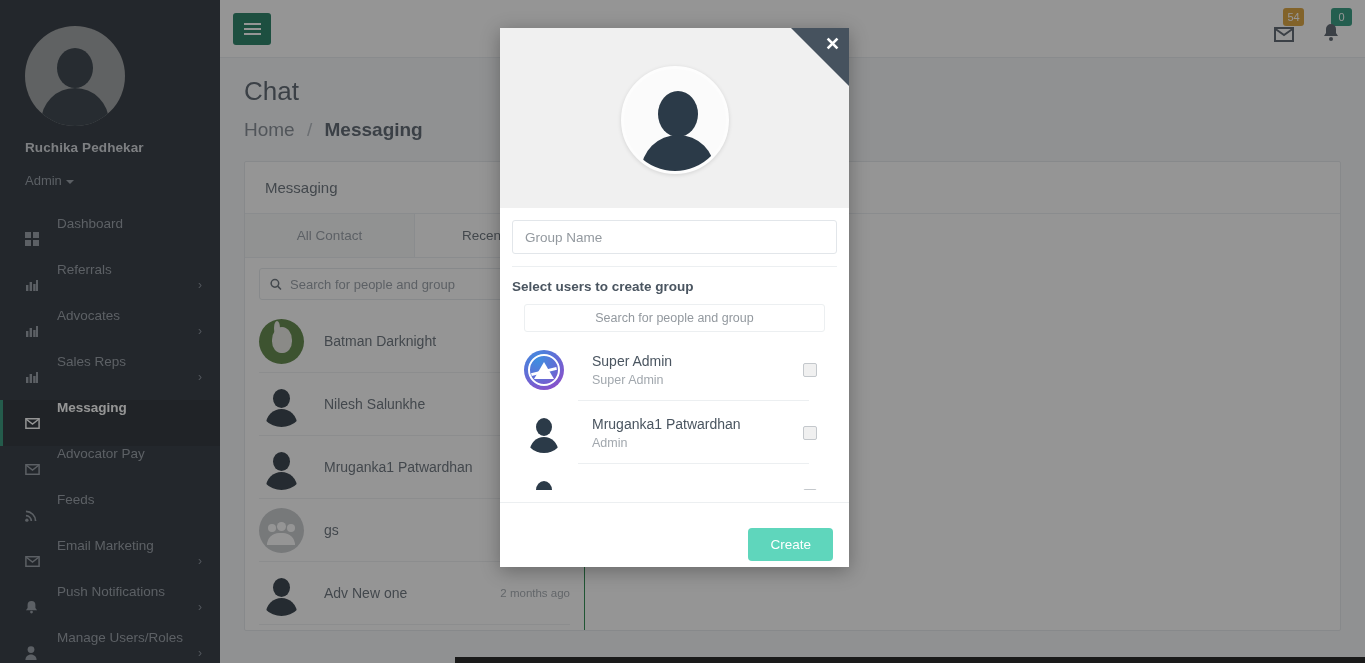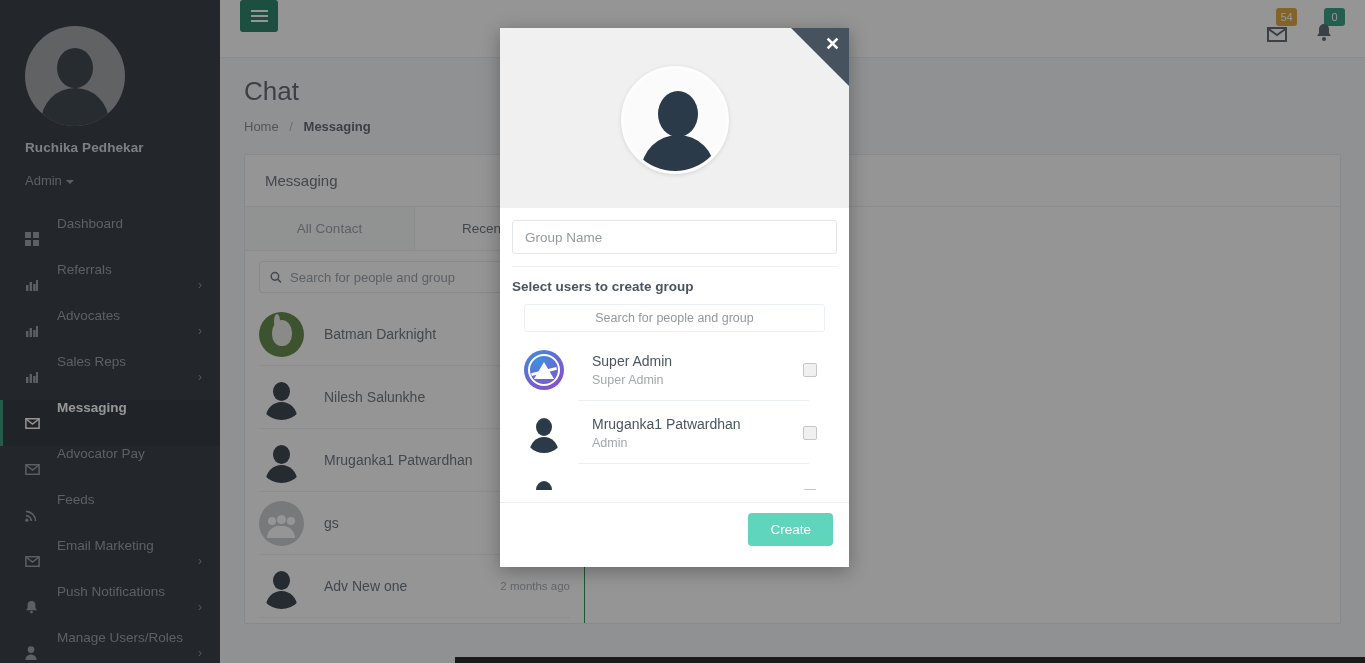--- a/index.html
+++ b/index.html
@@ -71,21 +71,21 @@
 
   
   #main {
     position: absolute; left: 220px; top: 0;
     width: 1145px; height: 663px;
     background: #f4f6f9;
   }
   #topbar {
     height: 58px; background: #ffffff;
     border-bottom: 1px solid #e7ebee;
-    display: flex; padding: 0 20px;
+    display: flex; align-items: center; padding: 0 13px;
     position: relative;
   }
   .hamburger {
     width: 38px; height: 32px; background: #0e7354; border-radius: 3px;
     display: flex; flex-direction: column; justify-content: center;
     align-items: center; gap: 3px; cursor: pointer;
   }
   .hamburger span { display: block; width: 17px; height: 2px; background: #fff; }
   .topbar-right {
     margin-left: auto; display: flex; align-items: center; gap: 26px;
@@ -98,21 +98,21 @@
     border-radius: 3px; color: #fff; font-size: 11px;
     display: flex; align-items: center; justify-content: center;
     font-weight: normal;
   }
   .badge-mail { background: #d99b28; }
   .badge-bell { background: #1c9172; }
   .notif svg { position: absolute; bottom: 0; left: 0; fill: #4b5560; }
 
   .page-head { padding: 18px 24px 0 24px; }
   .page-title { font-size: 26px; color: #4a5560; font-weight: normal; }
-  .crumbs { margin-top: 12px; font-size: 13px; color: #777f88; }
+  .crumbs { margin-top: 12px; font-size: 19px; color: #777f88; }
   .crumbs .sep { margin: 0 7px; color: #aab1b8; }
   .crumbs .cur { color: #4a5560; font-weight: bold; }
 
   .content { padding: 20px 24px 0 24px; }
   .card {
     background: #fff; border: 1px solid #e3e7ea; border-radius: 2px;
     height: 470px; overflow: hidden;
   }
   .card-head {
     height: 52px; border-bottom: 1px solid #e9edf0;
@@ -281,21 +281,21 @@
     background: #2b3a48; border-radius: 14px 14px 0 0;
   }
   .u-text { margin-left: 28px; flex: 1; }
   .u-name { font-size: 14px; color: #4a5560; }
   .u-sub { font-size: 12.5px; color: #a2a8ae; margin-top: 4px; }
   .u-check {
     width: 14px; height: 14px; border: 1px solid #c4c8cc; background: #f0f0f0;
     border-radius: 2px; margin-right: 8px; cursor: pointer; flex: 0 0 14px;
   }
   .modal-foot {
-    border-top: 1px solid #eceff1; padding: 10px 16px;
+    border-top: 1px solid #eceff1; padding: 25px 16px;
     display: flex; justify-content: flex-end;
   }
   .create-btn {
     background: #5fd6bc; color: #fff; border: 0; border-radius: 4px;
     padding: 9px 22px; font-size: 13.5px; cursor: pointer;
     font-family: "Liberation Sans", sans-serif;
   }
   .bottom-bar {
     position: absolute; left: 455px; bottom: 0; width: 910px; height: 6px;
     background: #1a1a1a; z-index: 70;

